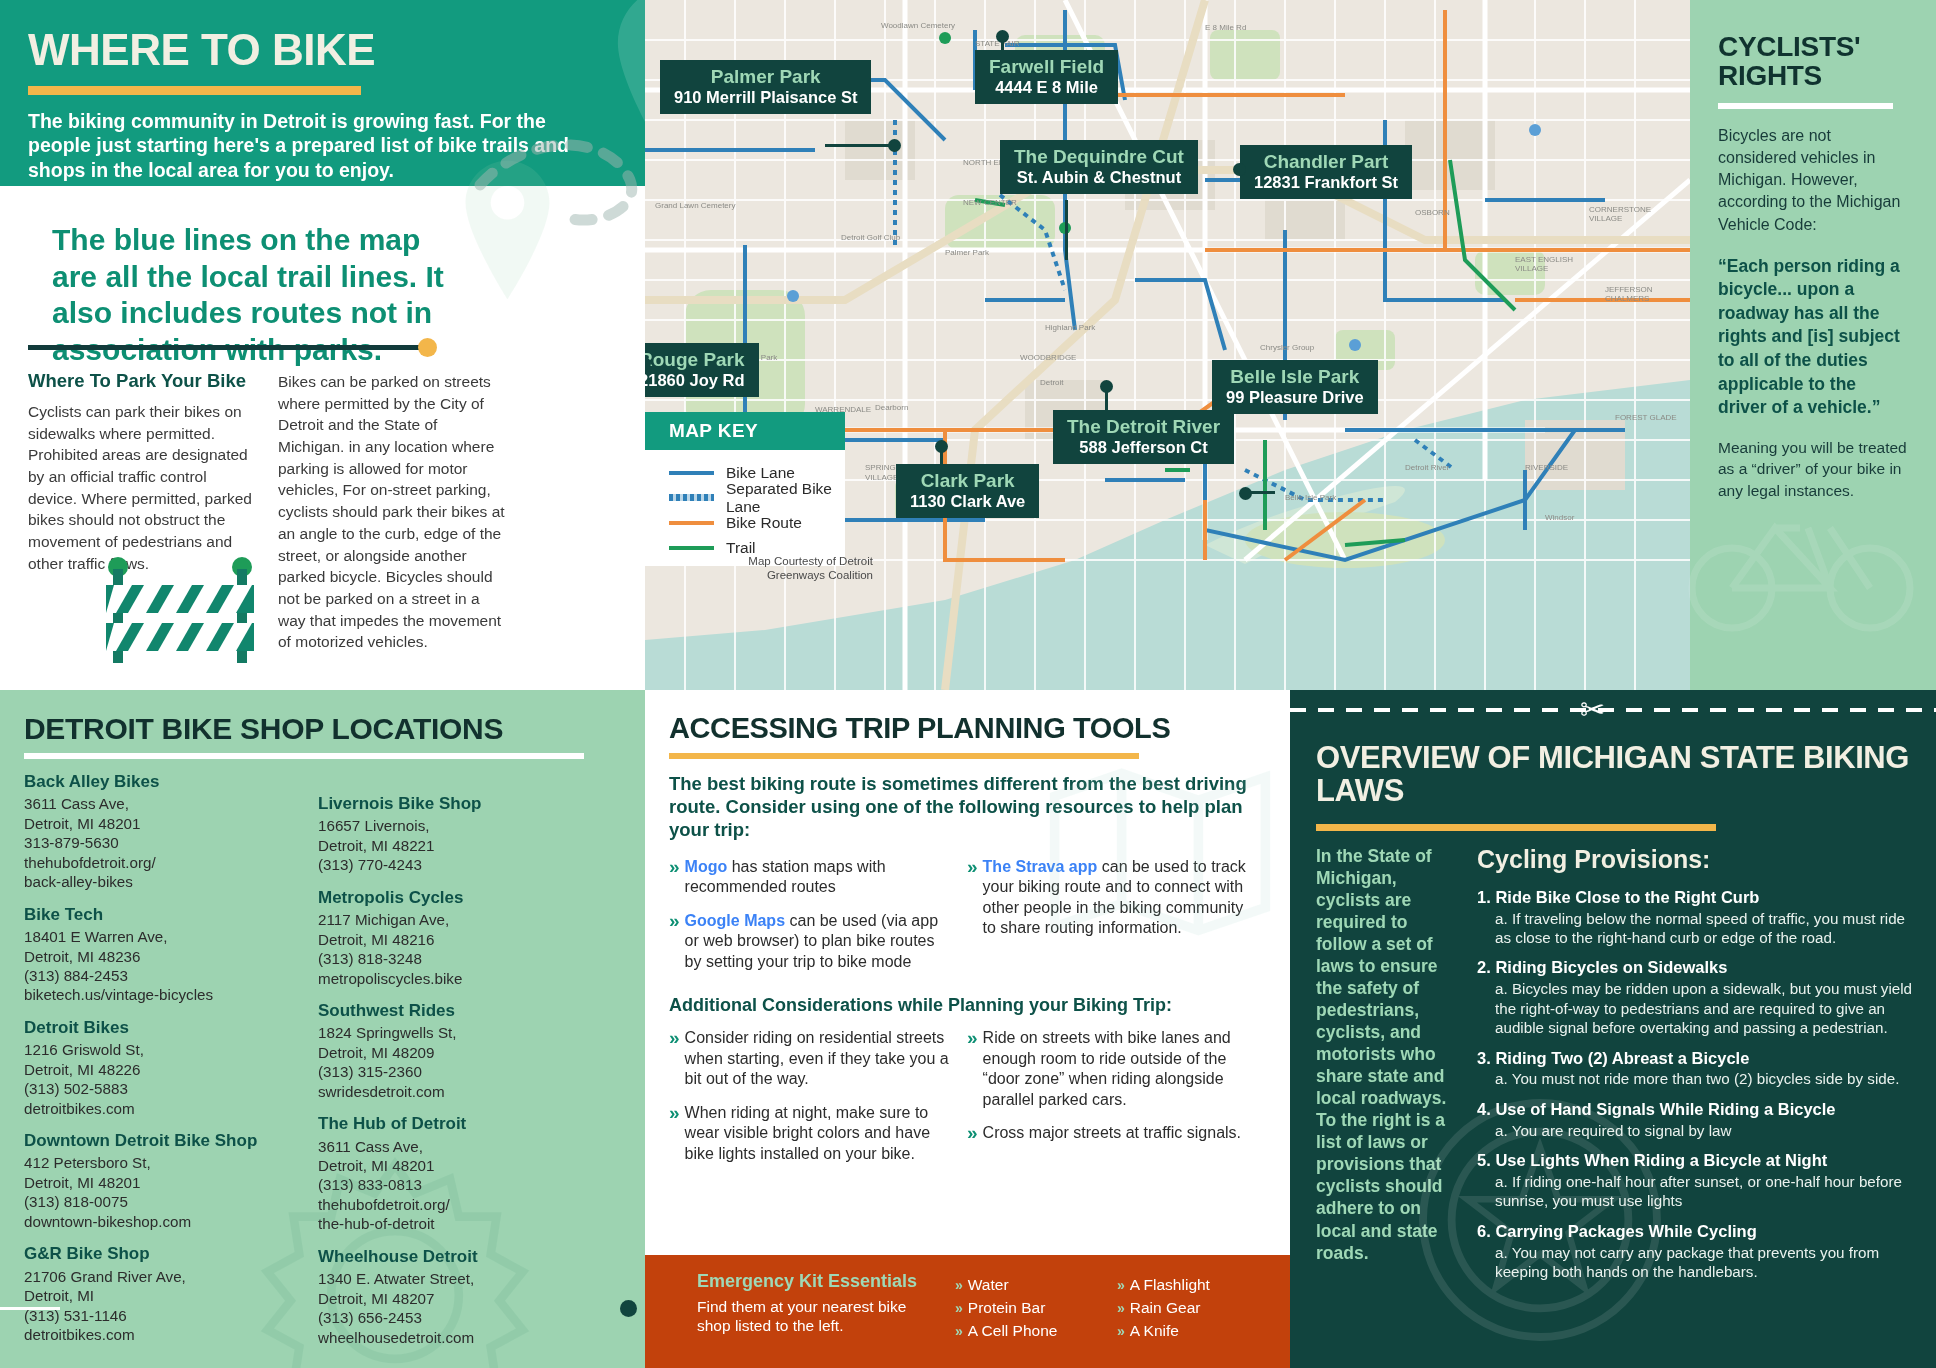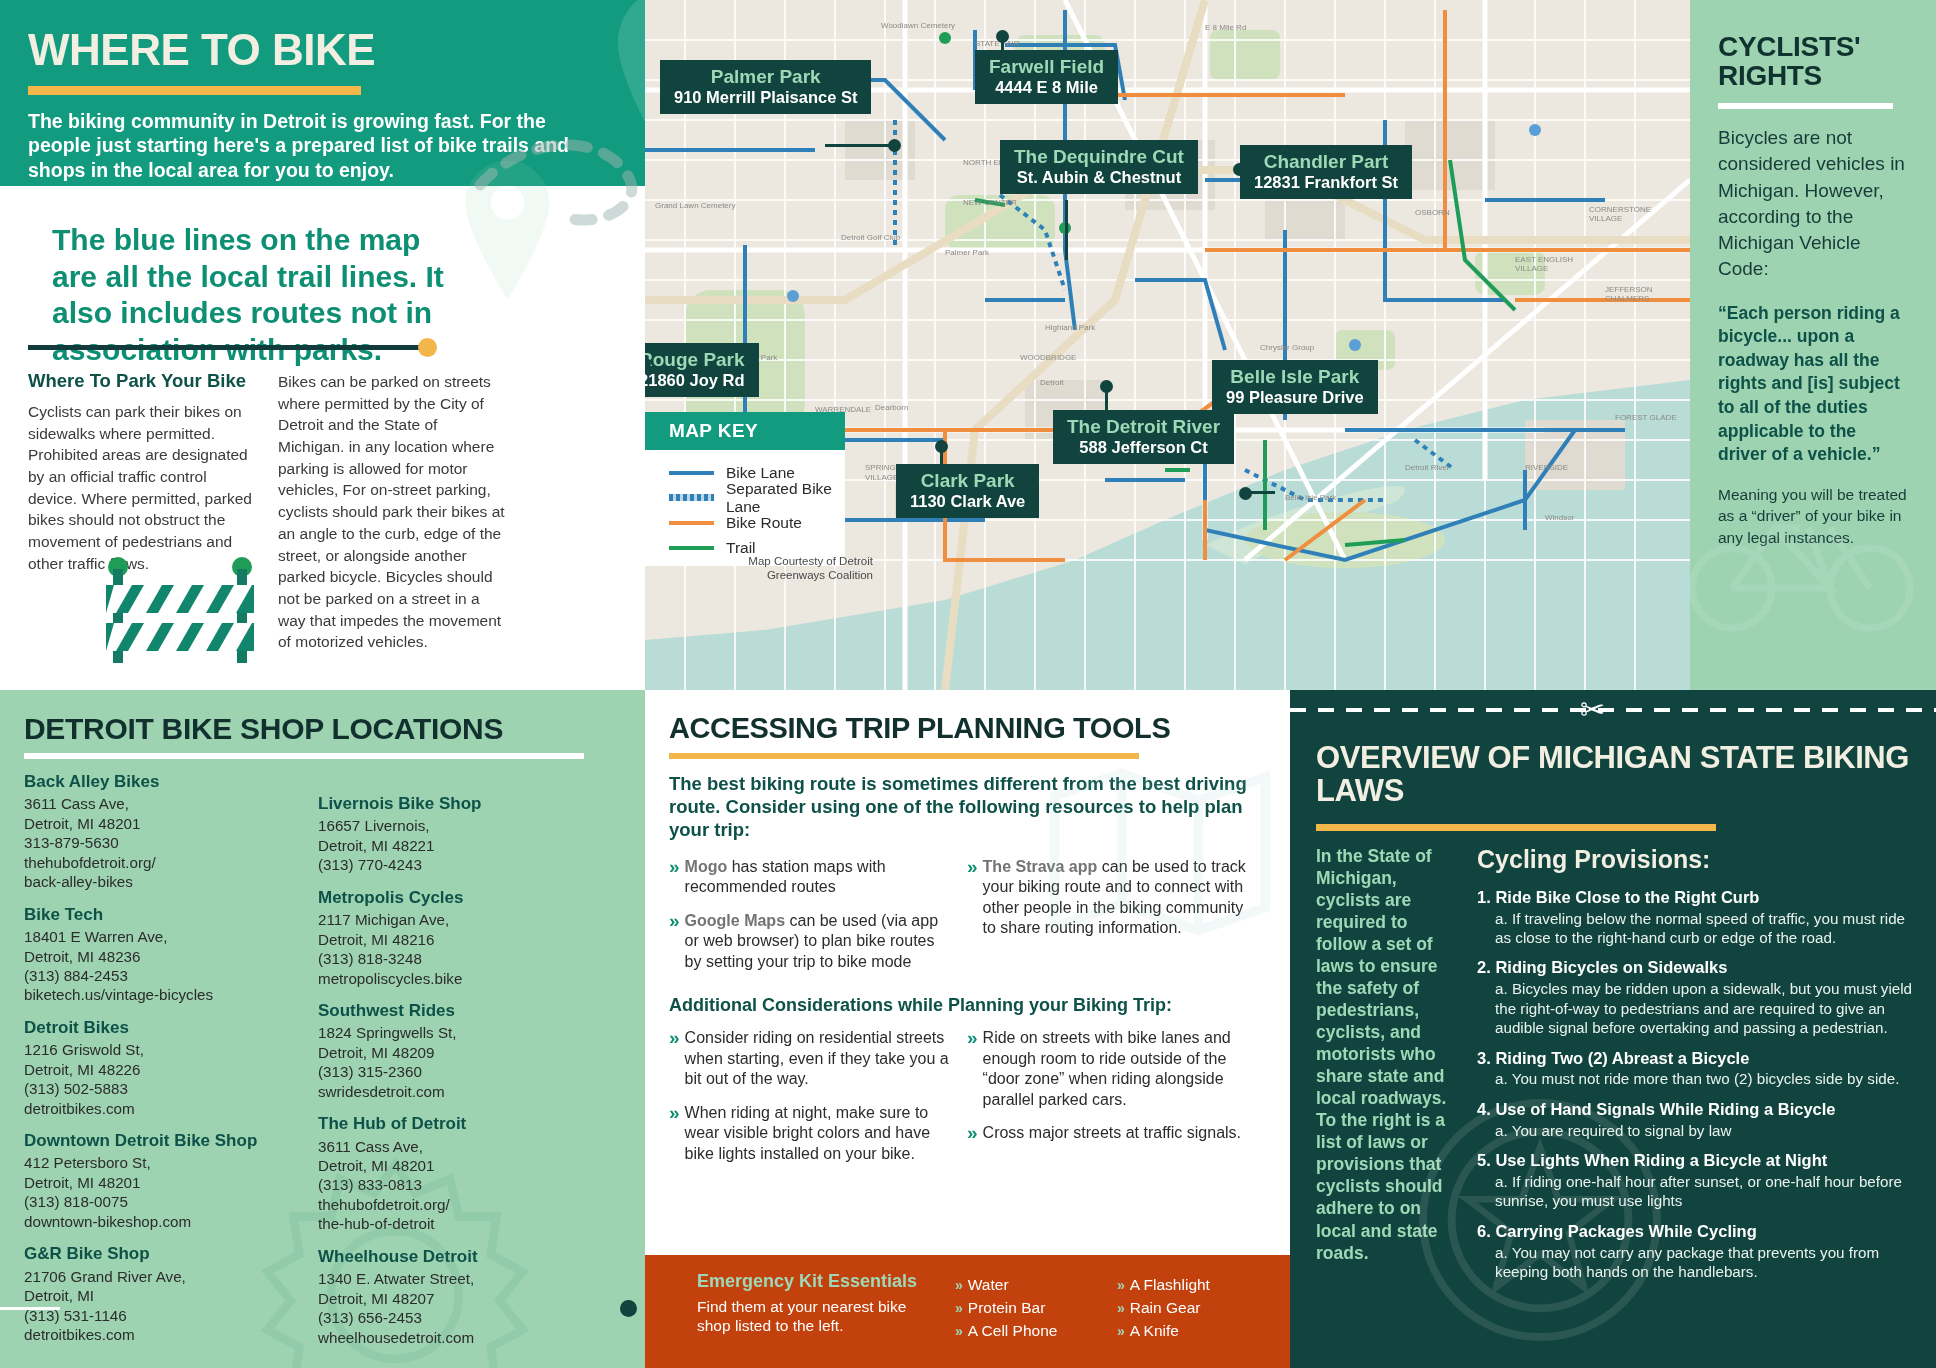--- a/index.html
+++ b/index.html
@@ -60,21 +60,21 @@
   .key-row { display:flex; align-items:center; height:25px; padding-left:24px; }
   .key-swatch { width:45px; height:4px; margin-right:12px; flex:none; }
   .key-swatch.dashed { height:7px; background-image:linear-gradient(90deg,#2f80b8 0 4px,transparent 4px 7px); background-size:7px 7px; background-color:#bcd7e8; }
   .key-label { font-size:15.5px; color:#2a2a2a; }
   #map-credit { position:absolute; left:58px; top:555px; width:170px; font-size:11.5px; color:#4a4a4a; text-align:right; line-height:1.2; z-index:9; }
 
   
   #rights { position:absolute; left:1690px; top:0; width:246px; height:690px; background:#9dd3b1; padding:32px 28px 0 28px; }
   #rights h2 { color:#10332f; font-size:28px; font-weight:bold; line-height:1.04; letter-spacing:-.3px; }
   #rights .rule { width:175px; height:6px; background:#ffffff; margin:13px 0 16px 0; }
-  #rights .intro { color:#173b39; font-size:19px; line-height:1.38; }
+  #rights .intro { color:#173b39; font-size:16px; line-height:1.38; }
   #rights .quote { color:#0d5148; font-size:17.5px; font-weight:bold; line-height:1.35; margin-top:19px; }
   #rights .meaning { color:#173b39; font-size:15.5px; line-height:1.38; margin-top:17px; }
 
   
   #shops { position:absolute; left:0; top:690px; width:645px; height:678px; background:#9dd3b1; padding:22px 20px 0 24px; overflow:hidden; }
   #shops h2 { color:#12312e; font-size:30px; font-weight:bold; letter-spacing:-.3px; }
   #shops .rule { width:560px; height:6px; background:#ffffff; margin:7px 0 13px 0; }
   #shops .cols { display:flex; gap:24px; }
   #shops .col { width:270px; }
   .shop { margin-bottom:13px; }
@@ -84,21 +84,21 @@
   
   #trip { position:absolute; left:645px; top:690px; width:645px; height:678px; background:#ffffff; padding:22px 24px 0 24px; overflow:hidden; }
   #trip h2 { color:#12312e; font-size:29px; font-weight:bold; letter-spacing:-.4px; }
   #trip .rule { width:470px; height:6px; background:#f3b64a; margin:8px 0 14px 0; }
   #trip .lead { color:#0d5148; font-size:18.5px; font-weight:bold; line-height:1.24; }
   .bullets { display:flex; gap:18px; margin-top:15px; }
   .bullets .bcol { width:280px; }
   .bullet { display:flex; gap:8px; margin-bottom:13px; }
   .chev { color:#0d8f73; font-size:19px; font-weight:bold; line-height:1.05; flex:none; letter-spacing:-3px; }
   .btxt { font-size:16px; line-height:1.28; color:#2c2c2c; }
-  .btxt b { color:#737373;margin-top:10px; }
+  .btxt b { color:#3b82f6;margin-top:10px; }
   #trip .subhead { color:#0d5148; font-size:18px; font-weight:bold; margin-top:10px; }
 
   #emerg { position:absolute; left:645px; top:1255px; width:645px; height:113px; background:#c2410c; padding:16px 20px 12px 52px; }
   #emerg h3 { color:#9fd8b6; font-size:18px; font-weight:bold; margin-bottom:5px; }
   #emerg p { color:#ffffff; font-size:15.5px; line-height:1.24; width:225px; }
   #emerg .kit { position:absolute; left:310px; top:21px; display:flex; gap:22px; }
   .kit-col { width:140px; }
   .kit-item { display:flex; gap:7px; margin-bottom:5px; align-items:baseline; }
   .kit-item .chev2 { color:#9fd8b6; font-size:14px; font-weight:bold; letter-spacing:-2px; }
   .kit-item span.lbl { color:#ffffff; font-size:15.5px; }

